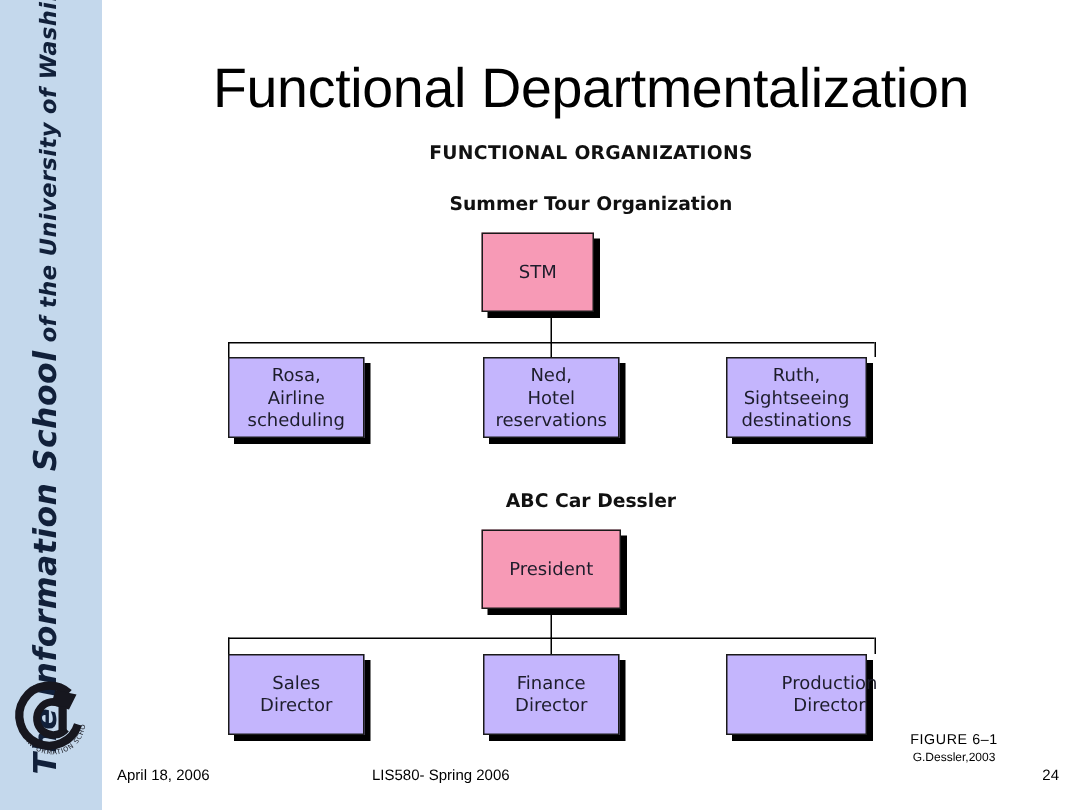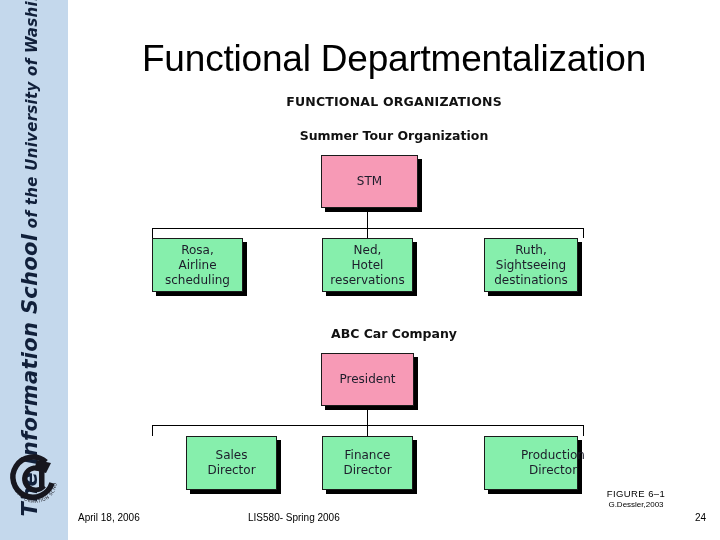--- a/index.html
+++ b/index.html
@@ -116,21 +116,21 @@
     text-align: center;
     font-family: "DejaVu Sans", sans-serif;
     font-size: 12px;
     line-height: 15px;
     color: #1d1d2b;
   }
   .node.top {
     background: #f79ab6;
   }
   .node.sub {
-    background: #86efac;
+    background: #c4b5fd;
   }
 
   
   .vline {
     position: absolute;
     width: 1px;
     background: #000000;
   }
   .hline {
     position: absolute;
@@ -190,21 +190,21 @@
   </div>
 
   <div id="page-title">Functional Departmentalization</div>
 
   <div id="figure">
 
     <div class="fig-heading" id="chart1-heading">Summer Tour Organization</div>
 
     <div class="fig-heading" id="fig-title">FUNCTIONAL ORGANIZATIONS</div>
 
-    <div class="node top" style="left:253px; top:67px; width:97px; height:53px;">STM</div>
+    <div class="node top" style="left:253px; top:67px; width:75px; height:53px;">STM</div>
 
     <div class="vline" style="left:299px; top:120px; height:21px;"></div>
     <div class="hline" style="left:84px; top:140px; width:431px;"></div>
     <div class="vline" style="left:84px; top:140px; height:10px;"></div>
     <div class="vline" style="left:299px; top:140px; height:10px;"></div>
     <div class="vline" style="left:515px; top:140px; height:10px;"></div>
 
     <div class="node sub" style="left:84px; top:150px; width:91px; height:54px;">
       <span style="white-space:pre-line;">Rosa,
 Airline
@@ -214,31 +214,31 @@
       <span style="white-space:pre-line;">Ned,
 Hotel
 reservations</span>
     </div>
     <div class="node sub" style="left:416px; top:150px; width:94px; height:54px;">
       <span style="white-space:pre-line;">Ruth,
 Sightseeing
 destinations</span>
     </div>
 
-    <div class="fig-heading" id="chart2-heading">ABC Car Company</div>
+    <div class="fig-heading" id="chart2-heading">ABC Car Dessler</div>
 
     <div class="node top" style="left:253px; top:265px; width:93px; height:53px;">President</div>
 
     <div class="vline" style="left:299px; top:318px; height:20px;"></div>
     <div class="hline" style="left:84px; top:337px; width:431px;"></div>
     <div class="vline" style="left:84px; top:337px; height:11px;"></div>
     <div class="vline" style="left:299px; top:337px; height:11px;"></div>
     <div class="vline" style="left:515px; top:337px; height:11px;"></div>
 
-    <div class="node sub" style="left:84px; top:348px; width:91px; height:54px;margin-left:34px;">
+    <div class="node sub" style="left:84px; top:348px; width:91px; height:54px;">
       <span style="white-space:pre-line;">Sales
 Director</span>
     </div>
     <div class="node sub" style="left:254px; top:348px; width:91px; height:54px;">
       <span style="white-space:pre-line;">Finance
 Director</span>
     </div>
     <div class="node sub" style="left:416px; top:348px; width:94px; height:54px;padding-left:44px;">
       <span style="white-space:pre-line;">Production
 Director</span>

